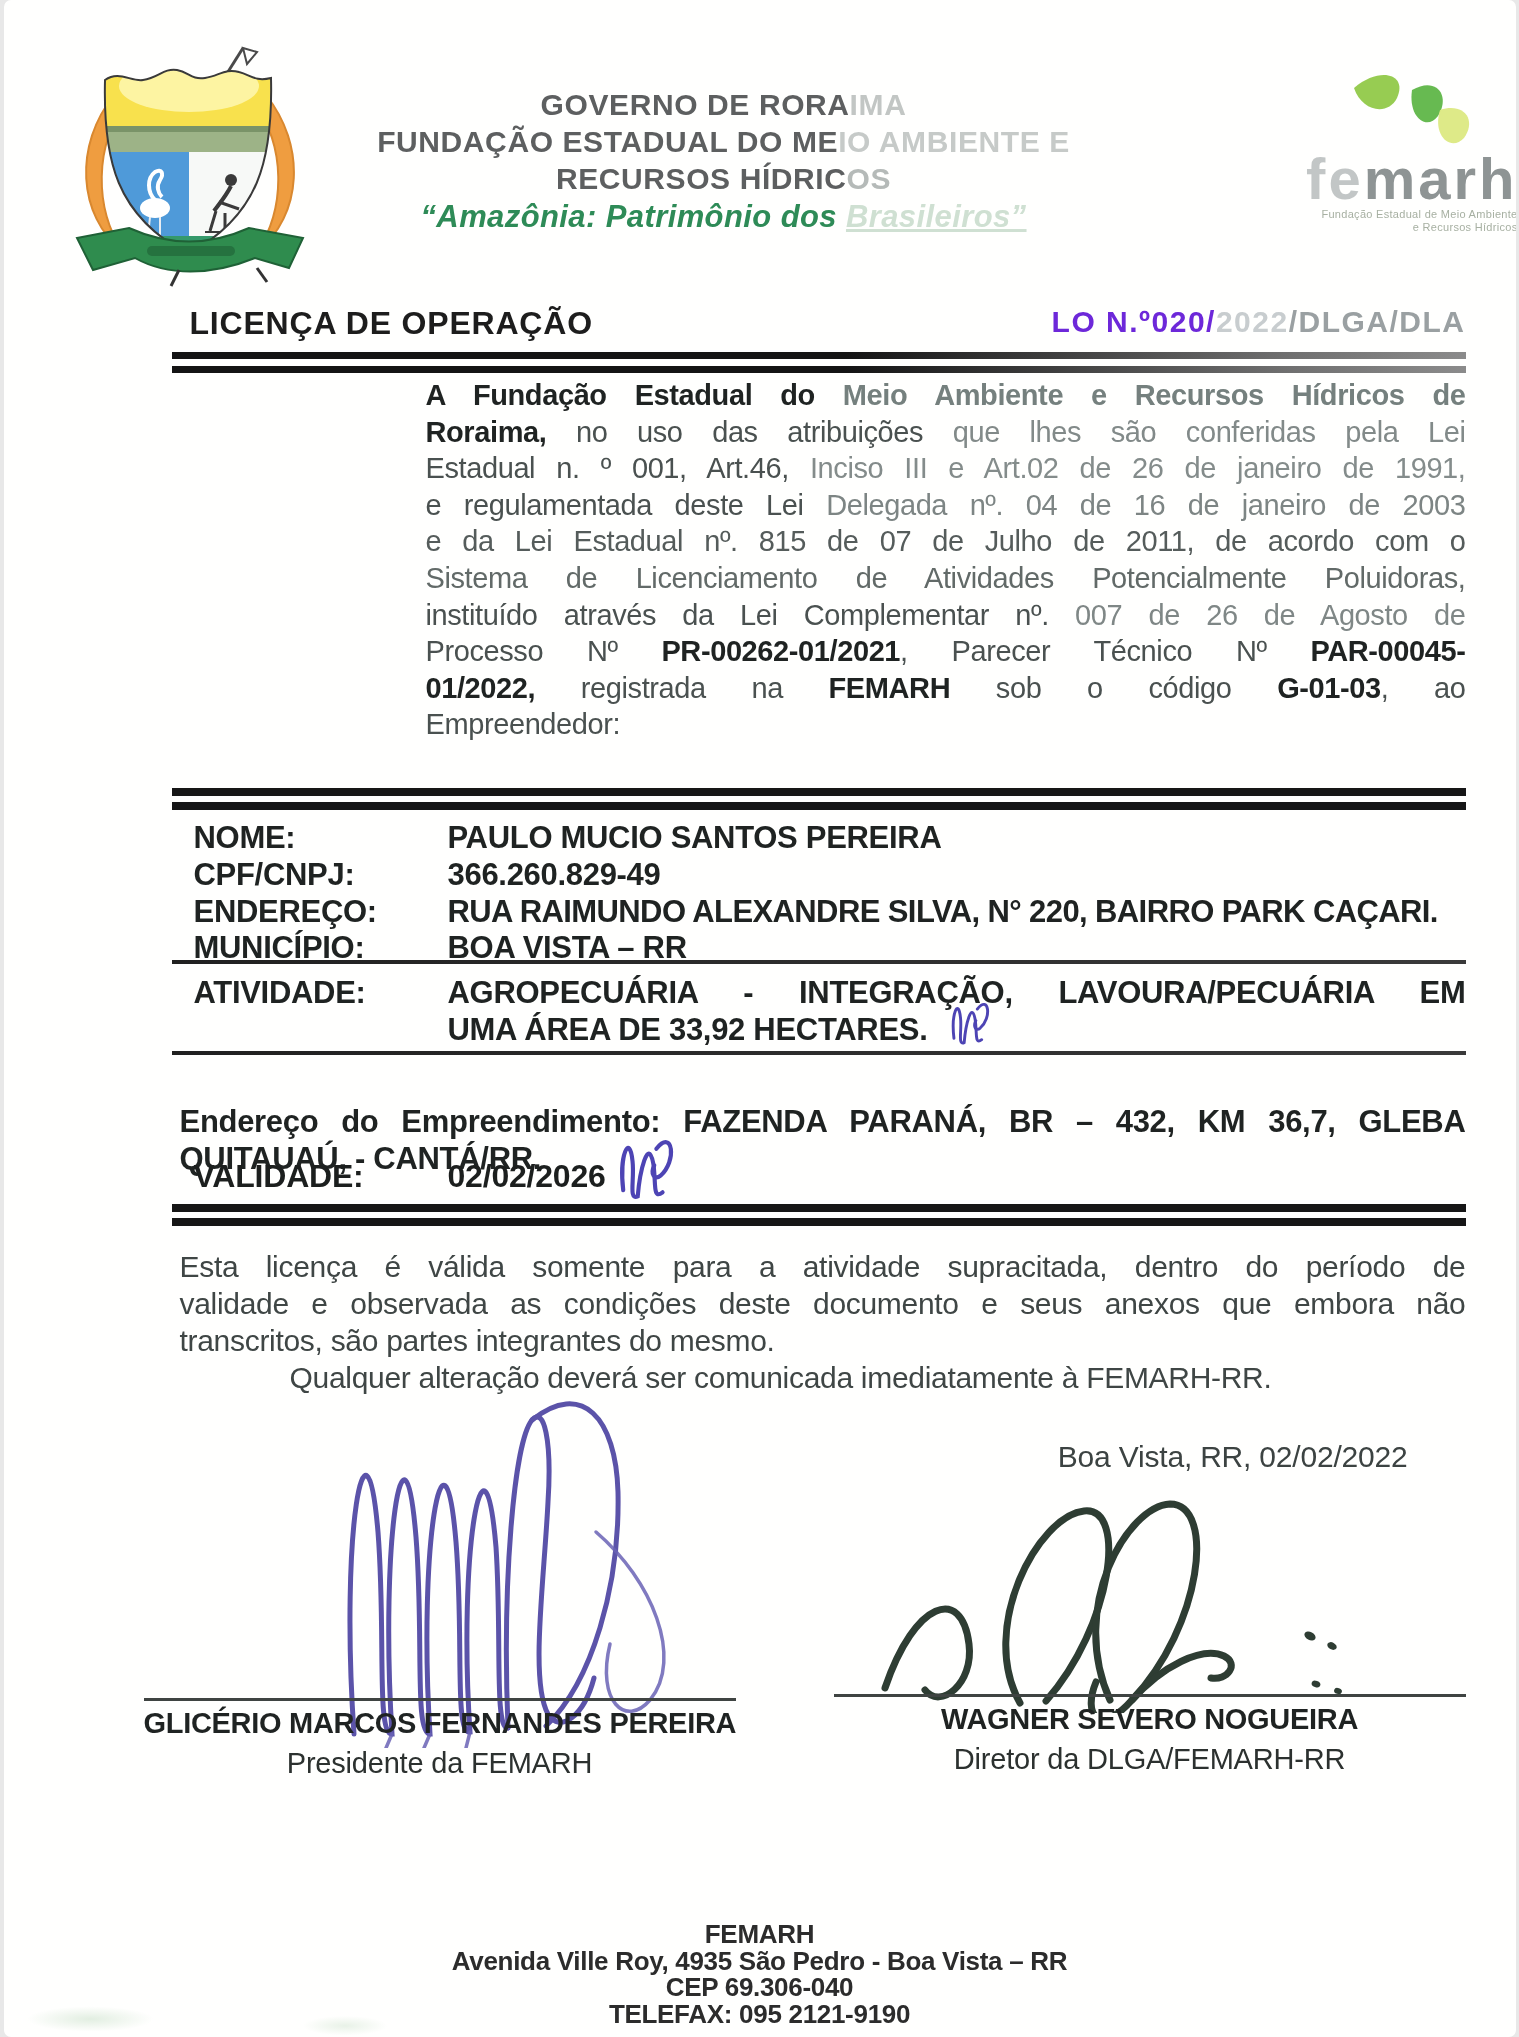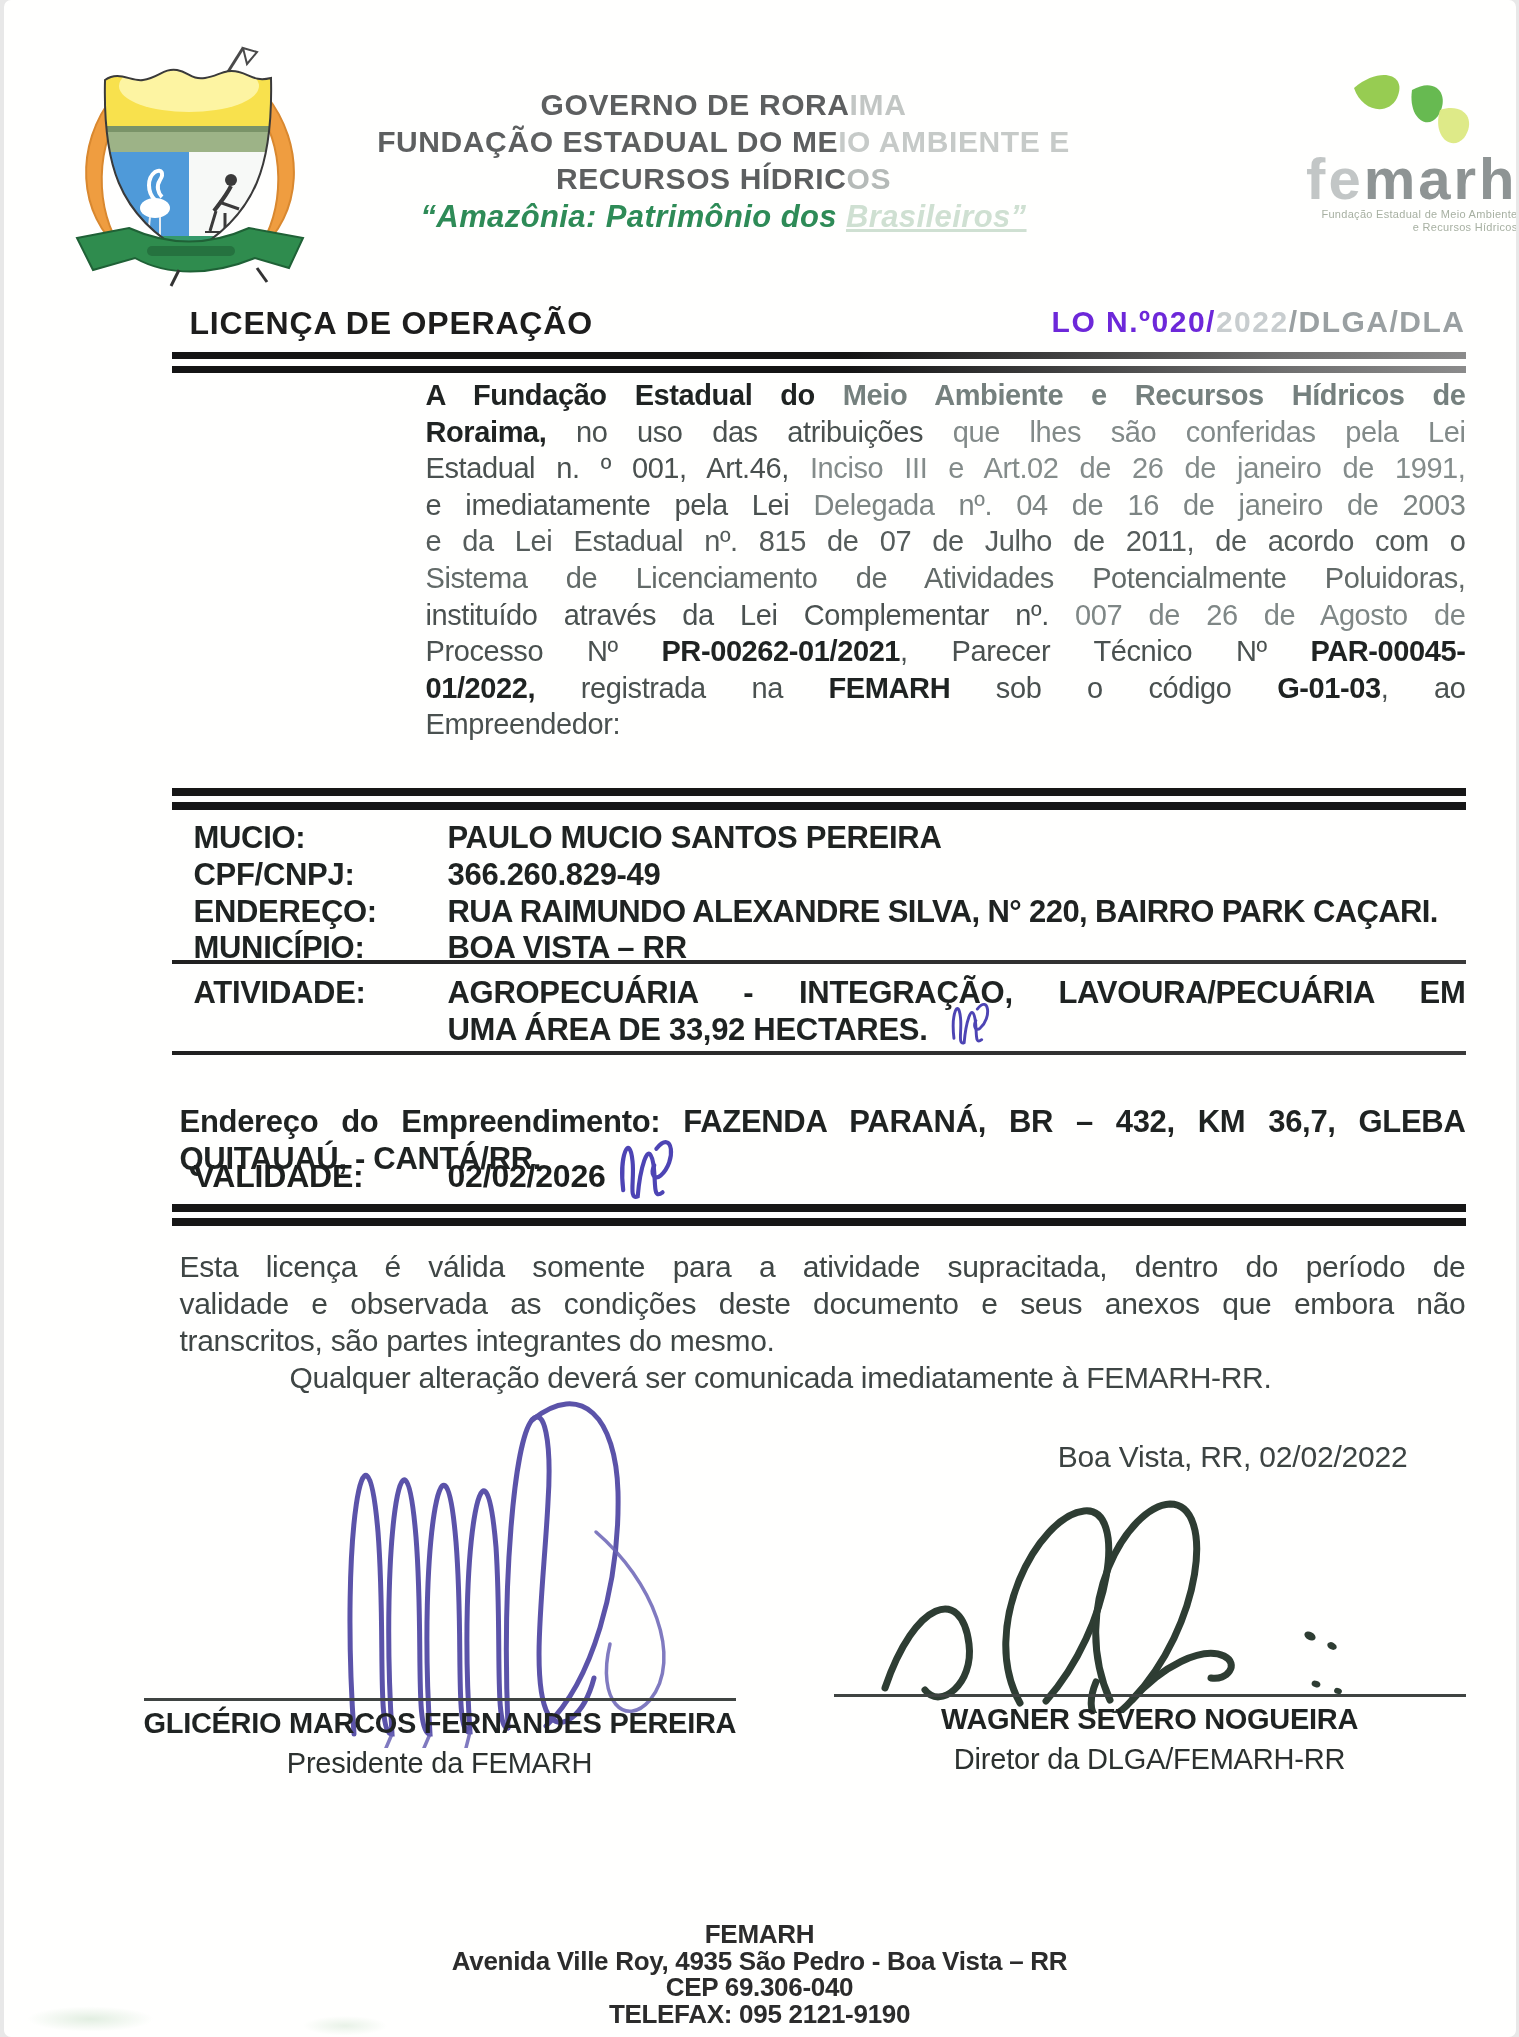--- a/index.html
+++ b/index.html
@@ -143,37 +143,37 @@
 
   <div class="abs rule" style="top:352px">
     <div class="dbar"></div>
       <div class="dbar" style="margin-top:7px"></div>
   </div>
 
   <div class="abs intro">
       <div class="jline"><span class="b">A Fundação Estadual do </span><span class="b" style="color: rgb(117, 128, 126);">Meio Ambiente e Recursos Hídricos de</span></div>
       <div class="jline"><span class="b">Roraima,</span><span> no uso das atribuições </span><span style="color: rgb(130, 138, 137);">que lhes são conferidas pela Lei</span></div>
       <div class="jline"><span>Estadual n. º 001, Art.46, </span><span style="color: rgb(132, 140, 139);">Inciso III e Art.02 de 26 de janeiro de 1991,</span></div>
-      <div class="jline"><span>e imediatamente pela Lei </span><span style="color: rgb(125, 133, 132);">Delegada nº. 04 de 16 de janeiro de 2003</span></div>
+      <div class="jline"><span>e regulamentada deste Lei </span><span style="color: rgb(125, 133, 132);">Delegada nº. 04 de 16 de janeiro de 2003</span></div>
       <div class="jline"><span style="color: rgb(85, 92, 91);">e da Lei Estadual nº. 815 de 07 de Julho de 2011, de acordo com o</span></div>
       <div class="jline"><span style="color: rgb(98, 106, 104);">Sistema de Licenciamento de Atividades Potencialmente Poluidoras,</span></div>
       <div class="jline"><span>instituído através da Lei Complementar nº. </span><span style="color: rgb(127, 135, 134);">007 de 26 de Agosto de</span></div>
       <div class="jline"><span>Processo Nº </span><span class="b">PR-00262-01/2021</span><span>, Parecer Técnico Nº </span><span class="b">PAR-00045-</span></div>
       <div class="jline"><span class="b">01/2022,</span><span> registrada na </span><span class="b">FEMARH</span><span> sob o código </span><span class="b">G-01-03</span><span>, ao</span></div>
       <div class="jline nj"><span>Empreendedor:</span></div>
     </div>
 
   <div class="abs rule" style="top:788px">
     <div class="dbar2"></div>
       <div class="dbar2" style="margin-top:6px"></div>
   </div>
 
   <div class="abs fields">
     <div class="frow">
-      <div class="flabel">MUCIO:</div>
+      <div class="flabel">NOME:</div>
       <div class="fvalue">PAULO MUCIO SANTOS PEREIRA</div>
     </div>
     <div class="frow">
       <div class="flabel">CPF/CNPJ:</div>
       <div class="fvalue">366.260.829-49</div>
     </div>
     <div class="frow">
       <div class="flabel">ENDEREÇO:</div>
       <div class="fvalue" style="letter-spacing:-.6px">RUA RAIMUNDO ALEXANDRE SILVA, N° 220, BAIRRO PARK CAÇARI.</div>
     </div>

